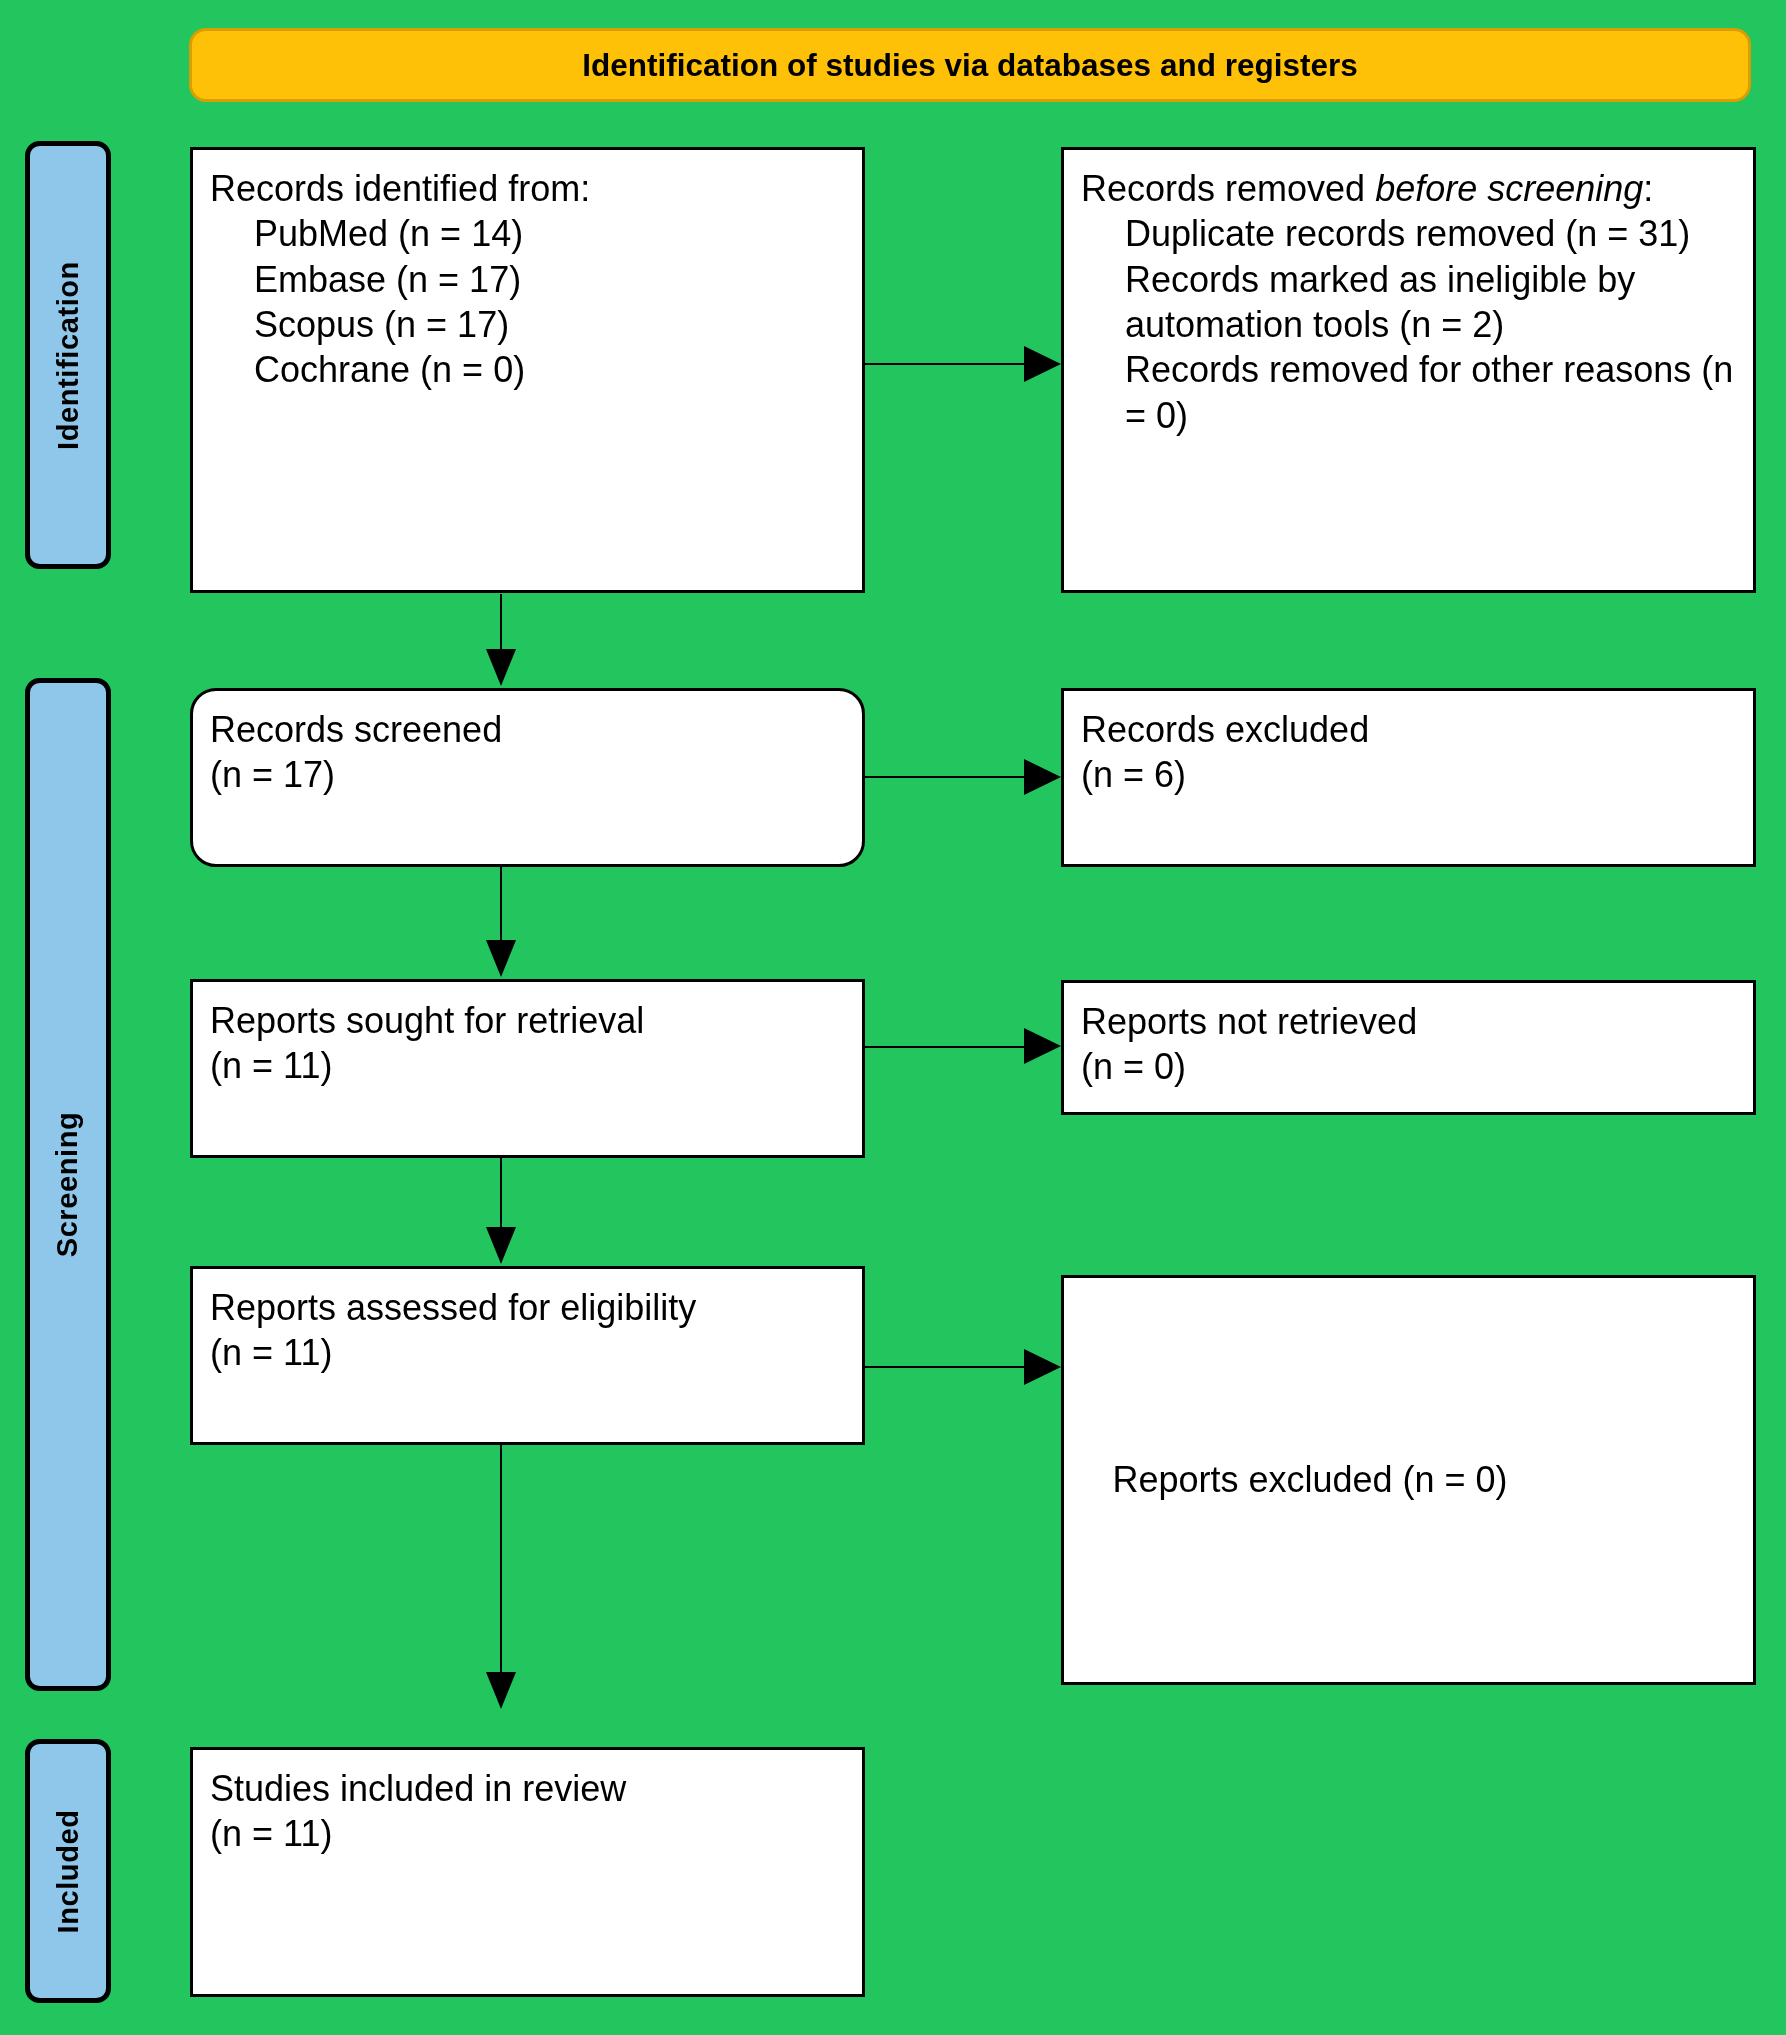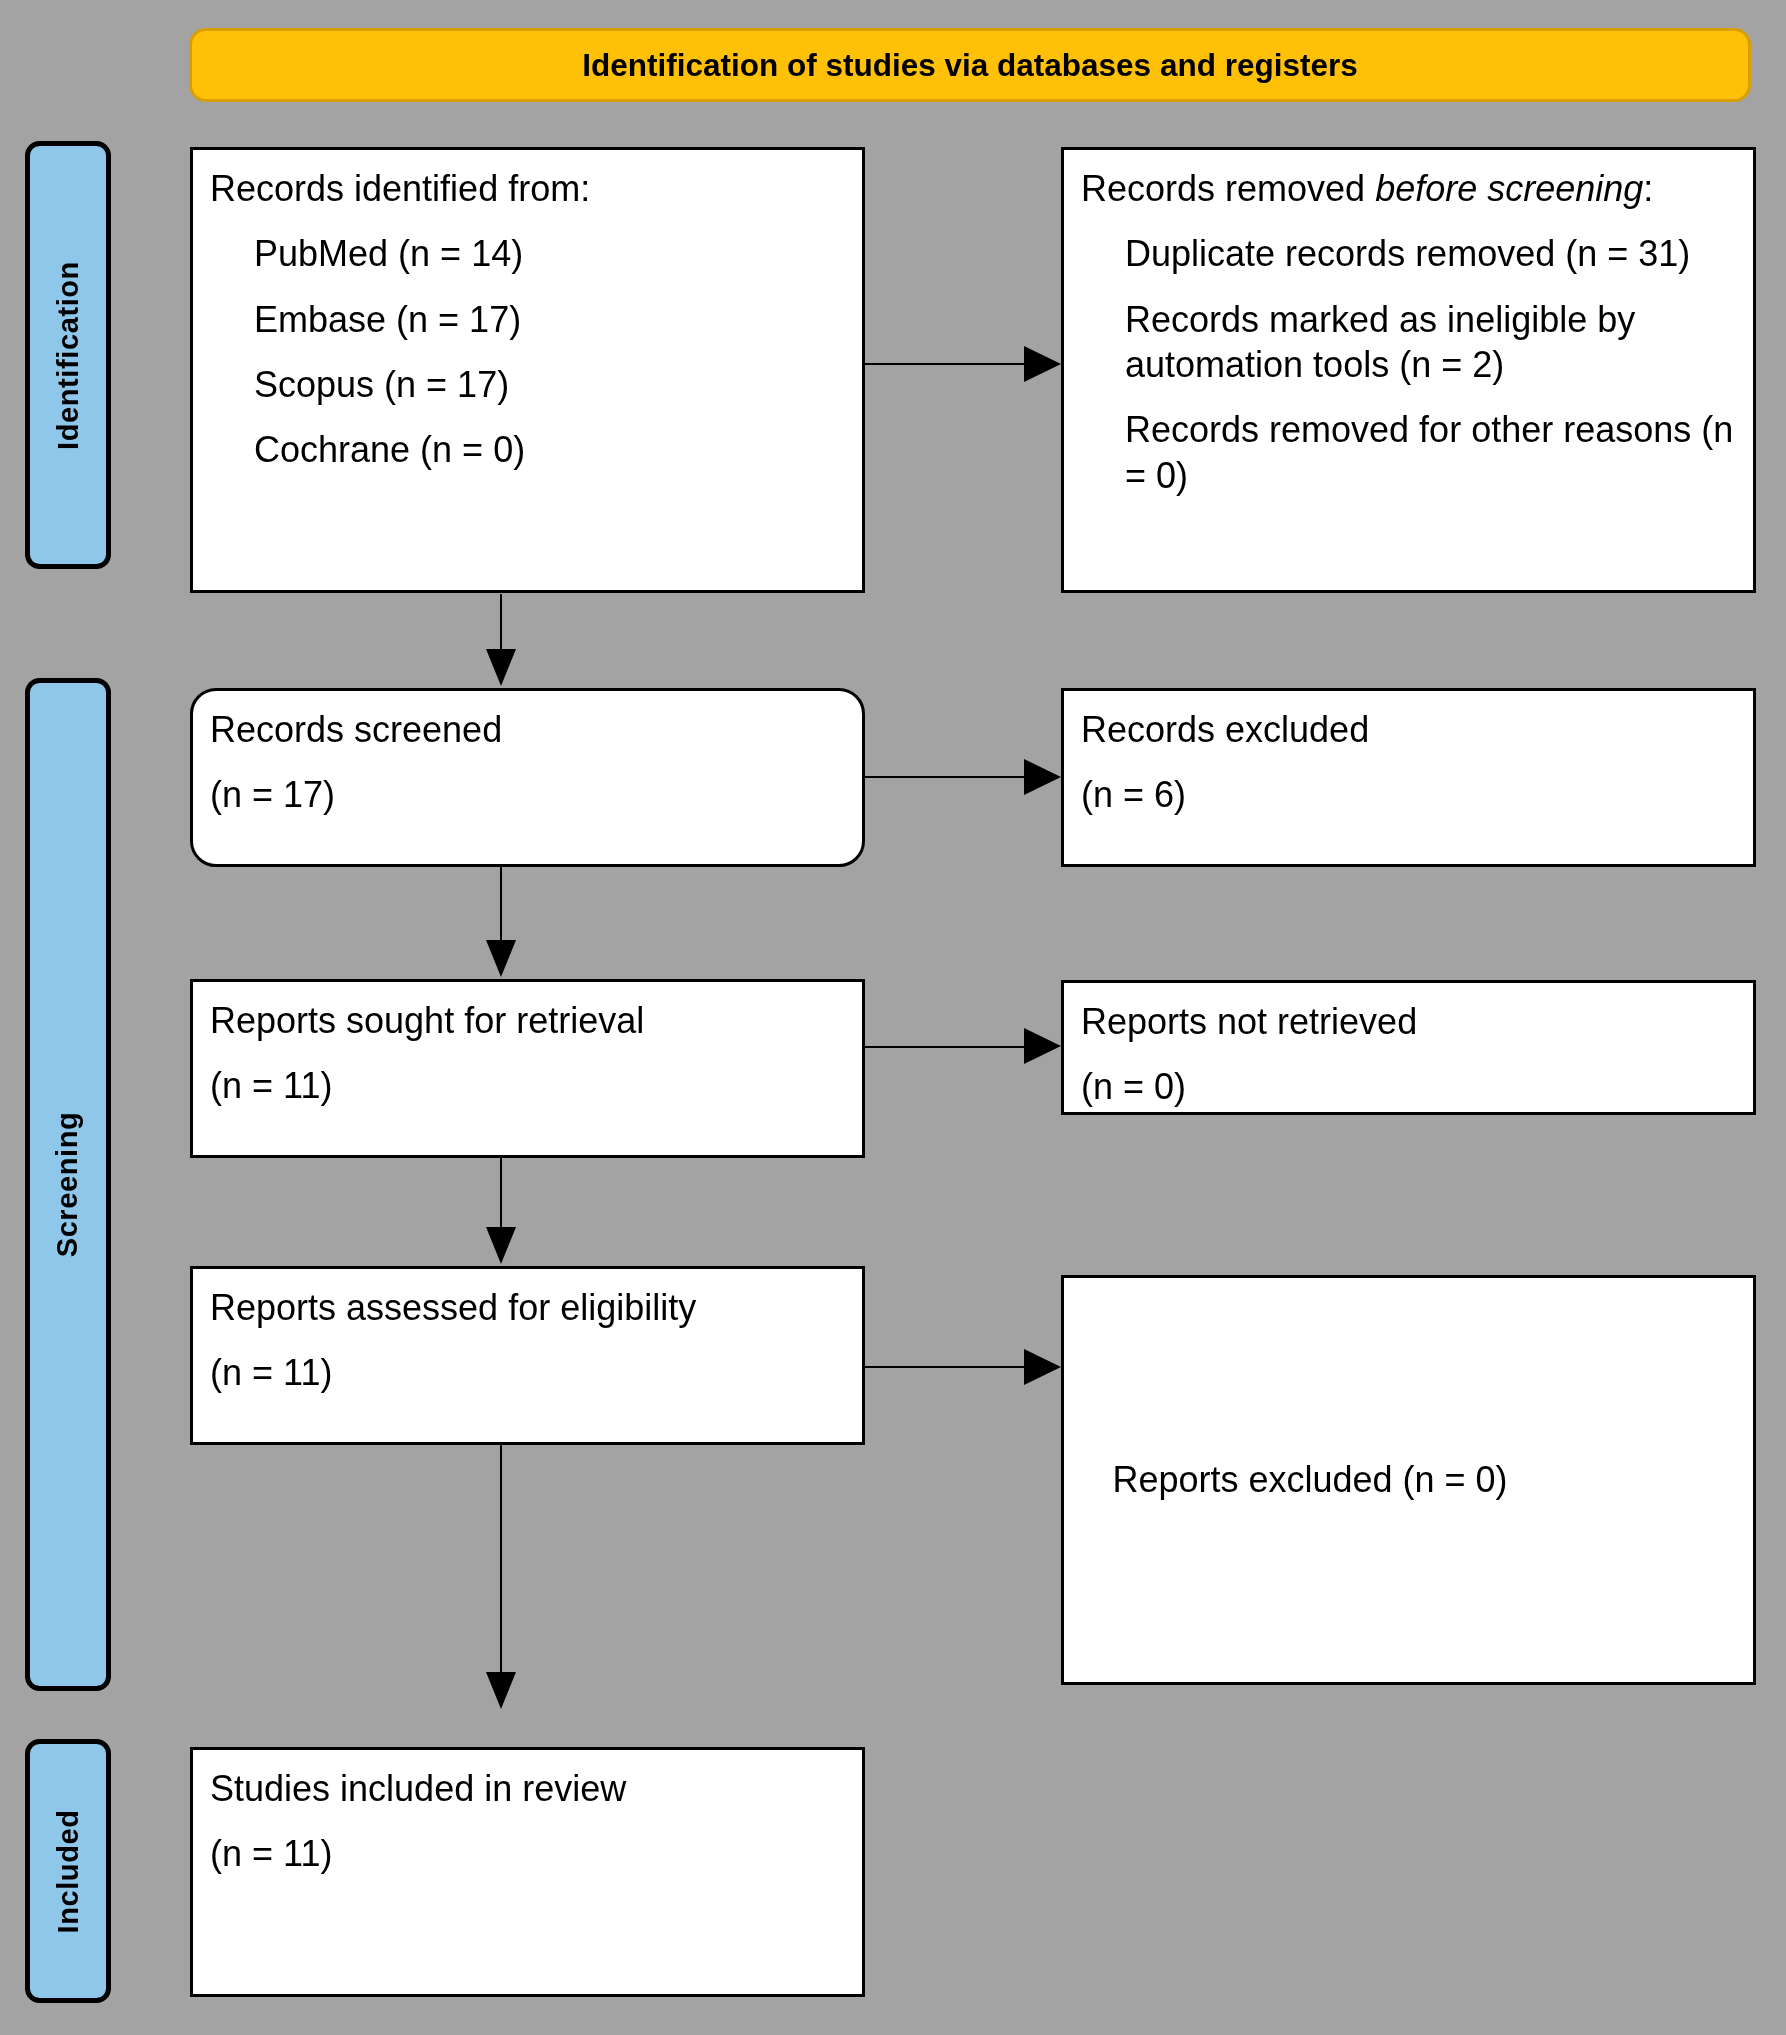--- a/index.html
+++ b/index.html
@@ -7,21 +7,21 @@
     padding: 0;
     background: #ffffff;
   }
   body {
     font-family: "Liberation Sans", sans-serif;
   }
   #canvas {
     position: relative;
     width: 1787px;
     height: 2035px;
-    background: #a3a3a3;
+    background: #22c55e;
     overflow: hidden;
   }
 
   
   .header-banner {
     position: absolute;
     left: 189px;
     top: 28px;
     width: 1562px;
     height: 74px;
@@ -74,21 +74,20 @@
   }
   .flow-box .box-text {
     font-size: 36px;
     line-height: 1.26;
     color: #000000;
     white-space: pre-wrap;
   }
   .flow-box .box-text .sub {
     display: block;
     padding-left: 44px;
-    margin-top: 20px;
   }
   .flow-box .box-text .it {
     font-style: italic;
   }
   .box-center {
     display: flex;
     align-items: center;
   }
   .box-center .box-text { padding-left: 12.4px; }
 

